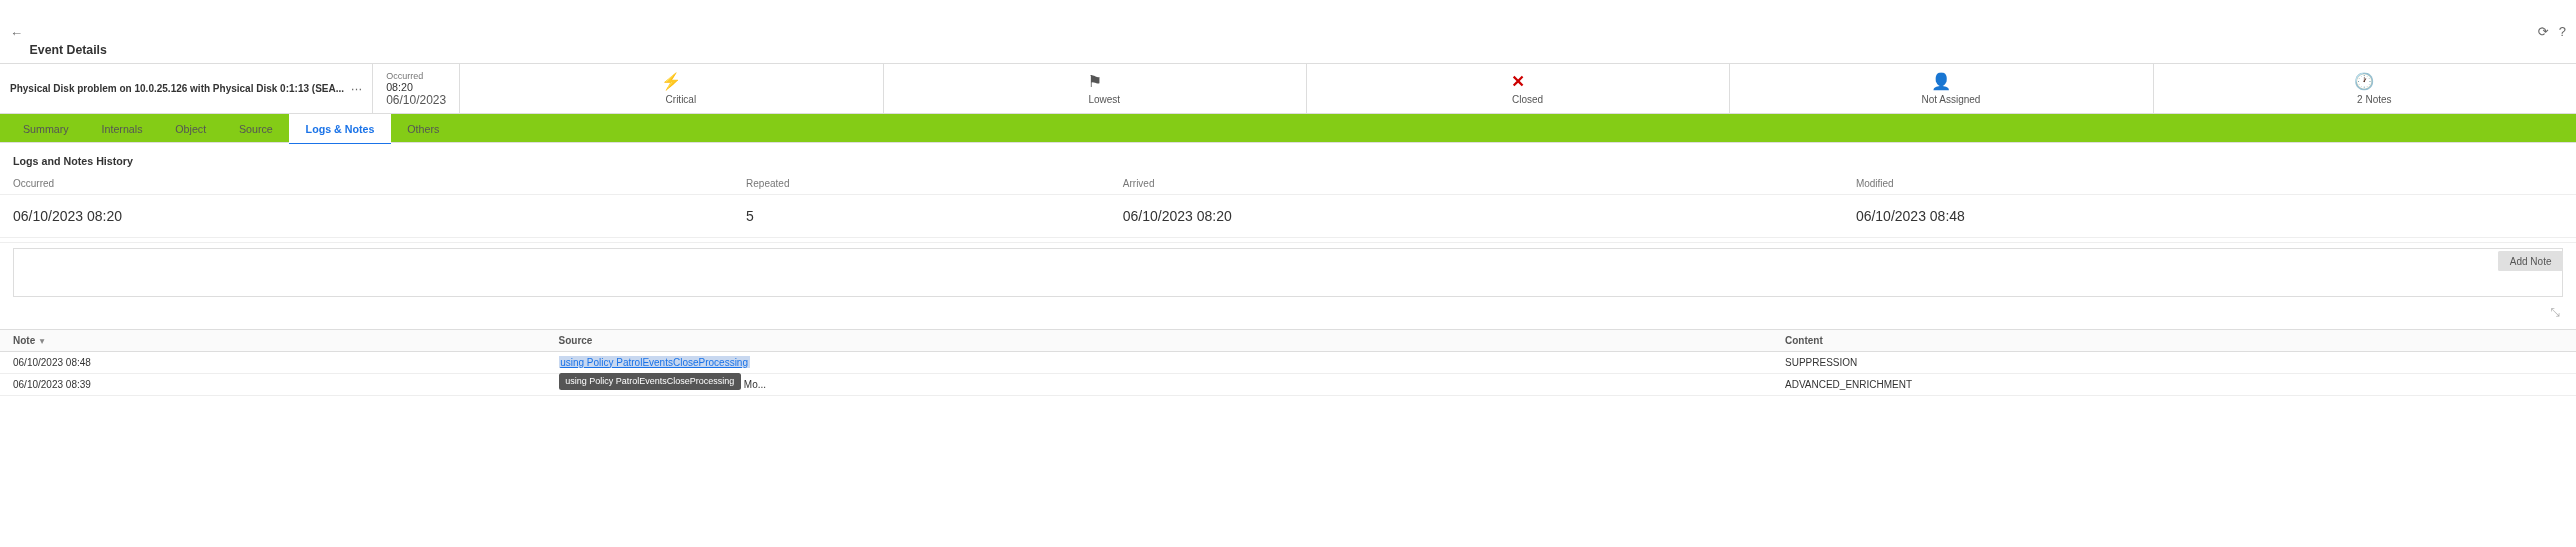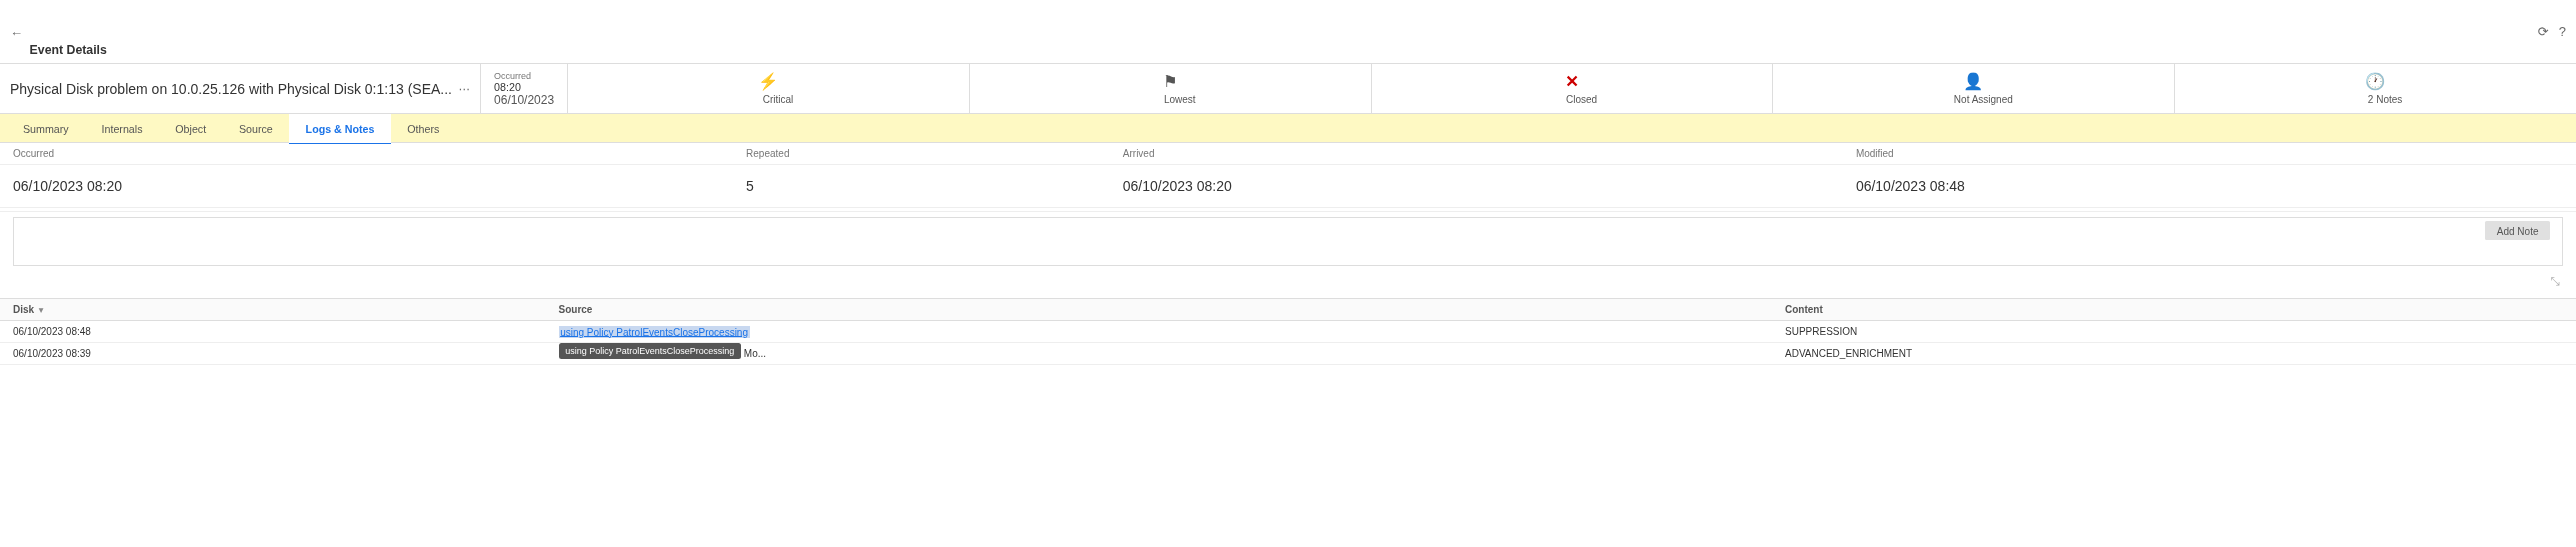--- a/index.html
+++ b/index.html
@@ -45,23 +45,24 @@
     }
     .event-title-section {
       display: flex;
       align-items: center;
       padding: 6.6px 10px;
       min-width: 222px;
       border-right: 0.8px solid #ddd;
       gap: 6.6px;
     }
     .event-title-text {
-      font-size: 14px;
+      font-size: 10px;
       color: #333;
       flex: 1;
+      font-weight: bold;
     }
     .event-more-btn {
       color: #666;
       cursor: pointer;
       font-size: 11.5px;
     }
     .event-stats {
       display: flex;
       flex: 1;
     }
@@ -104,21 +105,21 @@
       color: #333;
     }
     .occurred-date {
       font-size: 12px;
       color: #555;
     }
 
     .tabs-bar {
       display: flex;
       border-bottom: 1.6px solid #ddd;
-      background: #fef9c3;
+      background: #84cc16;
       padding: 0 6.6px;
       text-align: right;
     }
     .tab {
       padding: 8.2px 16.4px;
       cursor: pointer;
       font-size: 10.7px;
       color: #555;
       border-bottom: 1.6px solid transparent;
       margin-bottom: -1.6px;
@@ -304,20 +305,21 @@
 <div class="tabs-bar">
   <div class="tab">Summary</div>
   <div class="tab">Internals</div>
   <div class="tab">Object</div>
   <div class="tab">Source</div>
   <div class="tab active">Logs &amp; Notes</div>
   <div class="tab">Others</div>
 </div>
 
 <div class="main-content">
+  <div class="section-title">Logs and Notes History</div>
 
   <table class="history-table">
     <thead>
       <tr>
         <th>Occurred</th>
         <th>Repeated</th>
         <th>Arrived</th>
         <th>Modified</th>
       </tr>
     </thead>
@@ -327,28 +329,28 @@
         <td>5</td>
         <td>06/10/2023 08:20</td>
         <td>06/10/2023 08:48</td>
       </tr>
     </tbody>
   </table>
 
   <div class="notes-section" style="position:relative; padding: 5px 13px 30px;">
     <textarea class="notes-textarea" placeholder="" style=""></textarea>
     <span class="resize-handle">⤡</span>
-    <button class="add-note-btn" style="position:absolute; right:26px; top:8.2px;">Add Note</button>
+    <button class="add-note-btn" style="position:absolute; right:13px; top:8.2px;">Add Note</button>
   </div>
 
   <table class="logs-table">
     <thead>
       <tr>
         <th>
-          <span>Disk</span>
+          <span>Note</span>
           <span class="sort-arrow"> ▼</span>
         </th>
         <th>Source</th>
         <th>Content</th>
       </tr>
     </thead>
     <tbody>
       <tr>
         <td>06/10/2023 08:48</td>
         <td>

